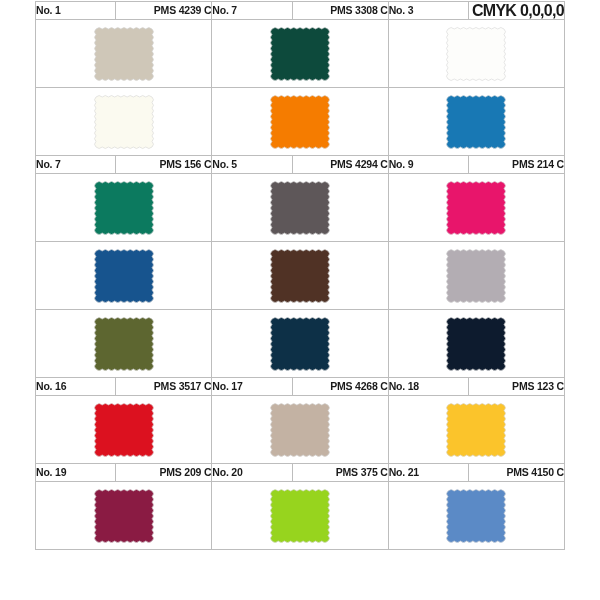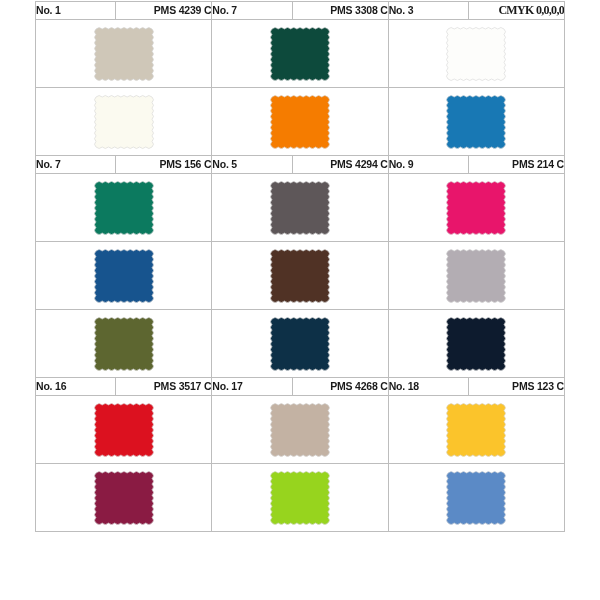--- a/index.html
+++ b/index.html
@@ -55,22 +55,21 @@
     padding-left: 4px;
     text-align: left;
   }
   .lbl-name {
     width: 48px;
     padding-left: 4px;
     text-align: right;
   }
   .lbl-name.tight {
     letter-spacing: -0.7px;
-    font-size: 12px;
-    font-family: Liberation Serif, serif;
+    font-size: 16px;
   }
 
   
   .sw-cell {
     border-left: 1px solid #bdbdbd;
     border-right: 1px solid #bdbdbd;
     border-bottom: 1px solid #bdbdbd;
     height: 67px;
     text-align: center;
   }
@@ -251,20 +250,28 @@
           </td>
           <td class="sw-cell" colspan="2">
             <div class="swatch-wrap">
               <svg class="swatch" viewBox="0 0 62 56" width="62" height="56">
                 <path d="M 3 3 Q 6.111111111111111 0 9.222222222222221 3 Q 12.333333333333332 0 15.444444444444445 3 Q 18.555555555555557 0 21.666666666666668 3 Q 24.77777777777778 0 27.88888888888889 3 Q 31 0 34.111111111111114 3 Q 37.22222222222223 0 40.333333333333336 3 Q 43.44444444444444 0 46.55555555555556 3 Q 49.66666666666667 0 52.77777777777778 3 Q 55.888888888888886 0 59 3 Q 62 5.777777777777778 59 8.555555555555555 Q 62 11.333333333333332 59 14.11111111111111 Q 62 16.888888888888886 59 19.666666666666664 Q 62 22.444444444444443 59 25.22222222222222 Q 62 28 59 30.77777777777778 Q 62 33.55555555555556 59 36.33333333333333 Q 62 39.11111111111111 59 41.888888888888886 Q 62 44.666666666666664 59 47.44444444444444 Q 62 50.22222222222222 59 53 Q 55.888888888888886 56 52.77777777777778 53 Q 49.66666666666667 56 46.55555555555556 53 Q 43.44444444444444 56 40.33333333333333 53 Q 37.22222222222222 56 34.111111111111114 53 Q 31 56 27.88888888888889 53 Q 24.77777777777778 56 21.666666666666664 53 Q 18.555555555555554 56 15.444444444444443 53 Q 12.333333333333332 56 9.222222222222221 53 Q 6.111111111111111 56 3 53 Q 0 50.22222222222222 3 47.44444444444444 Q 0 44.666666666666664 3 41.888888888888886 Q 0 39.111111111111114 3 36.333333333333336 Q 0 33.55555555555556 3 30.77777777777778 Q 0 28 3 25.22222222222222 Q 0 22.444444444444446 3 19.66666666666667 Q 0 16.888888888888893 3 14.111111111111114 Q 0 11.333333333333336 3 8.555555555555557 Q 0 5.777777777777779 3 3 Z" fill="#fbc42b" stroke="#d5d5d5" stroke-width="0.6"></path>
               </svg>
             </div>
           </td>
         </tr>
         <tr>
+          <td class="lbl-no">No. 19</td>
+          <td class="lbl-name">PMS 209 C</td>
+          <td class="lbl-no">No. 20</td>
+          <td class="lbl-name">PMS 375 C</td>
+          <td class="lbl-no">No. 21</td>
+          <td class="lbl-name">PMS 4150 C</td>
+        </tr>
+        <tr>
           <td class="sw-cell" colspan="2">
             <div class="swatch-wrap">
               <svg class="swatch" viewBox="0 0 62 56" width="62" height="56">
                 <path d="M 3 3 Q 6.111111111111111 0 9.222222222222221 3 Q 12.333333333333332 0 15.444444444444445 3 Q 18.555555555555557 0 21.666666666666668 3 Q 24.77777777777778 0 27.88888888888889 3 Q 31 0 34.111111111111114 3 Q 37.22222222222223 0 40.333333333333336 3 Q 43.44444444444444 0 46.55555555555556 3 Q 49.66666666666667 0 52.77777777777778 3 Q 55.888888888888886 0 59 3 Q 62 5.777777777777778 59 8.555555555555555 Q 62 11.333333333333332 59 14.11111111111111 Q 62 16.888888888888886 59 19.666666666666664 Q 62 22.444444444444443 59 25.22222222222222 Q 62 28 59 30.77777777777778 Q 62 33.55555555555556 59 36.33333333333333 Q 62 39.11111111111111 59 41.888888888888886 Q 62 44.666666666666664 59 47.44444444444444 Q 62 50.22222222222222 59 53 Q 55.888888888888886 56 52.77777777777778 53 Q 49.66666666666667 56 46.55555555555556 53 Q 43.44444444444444 56 40.33333333333333 53 Q 37.22222222222222 56 34.111111111111114 53 Q 31 56 27.88888888888889 53 Q 24.77777777777778 56 21.666666666666664 53 Q 18.555555555555554 56 15.444444444444443 53 Q 12.333333333333332 56 9.222222222222221 53 Q 6.111111111111111 56 3 53 Q 0 50.22222222222222 3 47.44444444444444 Q 0 44.666666666666664 3 41.888888888888886 Q 0 39.111111111111114 3 36.333333333333336 Q 0 33.55555555555556 3 30.77777777777778 Q 0 28 3 25.22222222222222 Q 0 22.444444444444446 3 19.66666666666667 Q 0 16.888888888888893 3 14.111111111111114 Q 0 11.333333333333336 3 8.555555555555557 Q 0 5.777777777777779 3 3 Z" fill="#8a1b43" stroke="#d5d5d5" stroke-width="0.6"></path>
               </svg>
             </div>
           </td>
           <td class="sw-cell" colspan="2">
             <div class="swatch-wrap">
               <svg class="swatch" viewBox="0 0 62 56" width="62" height="56">

